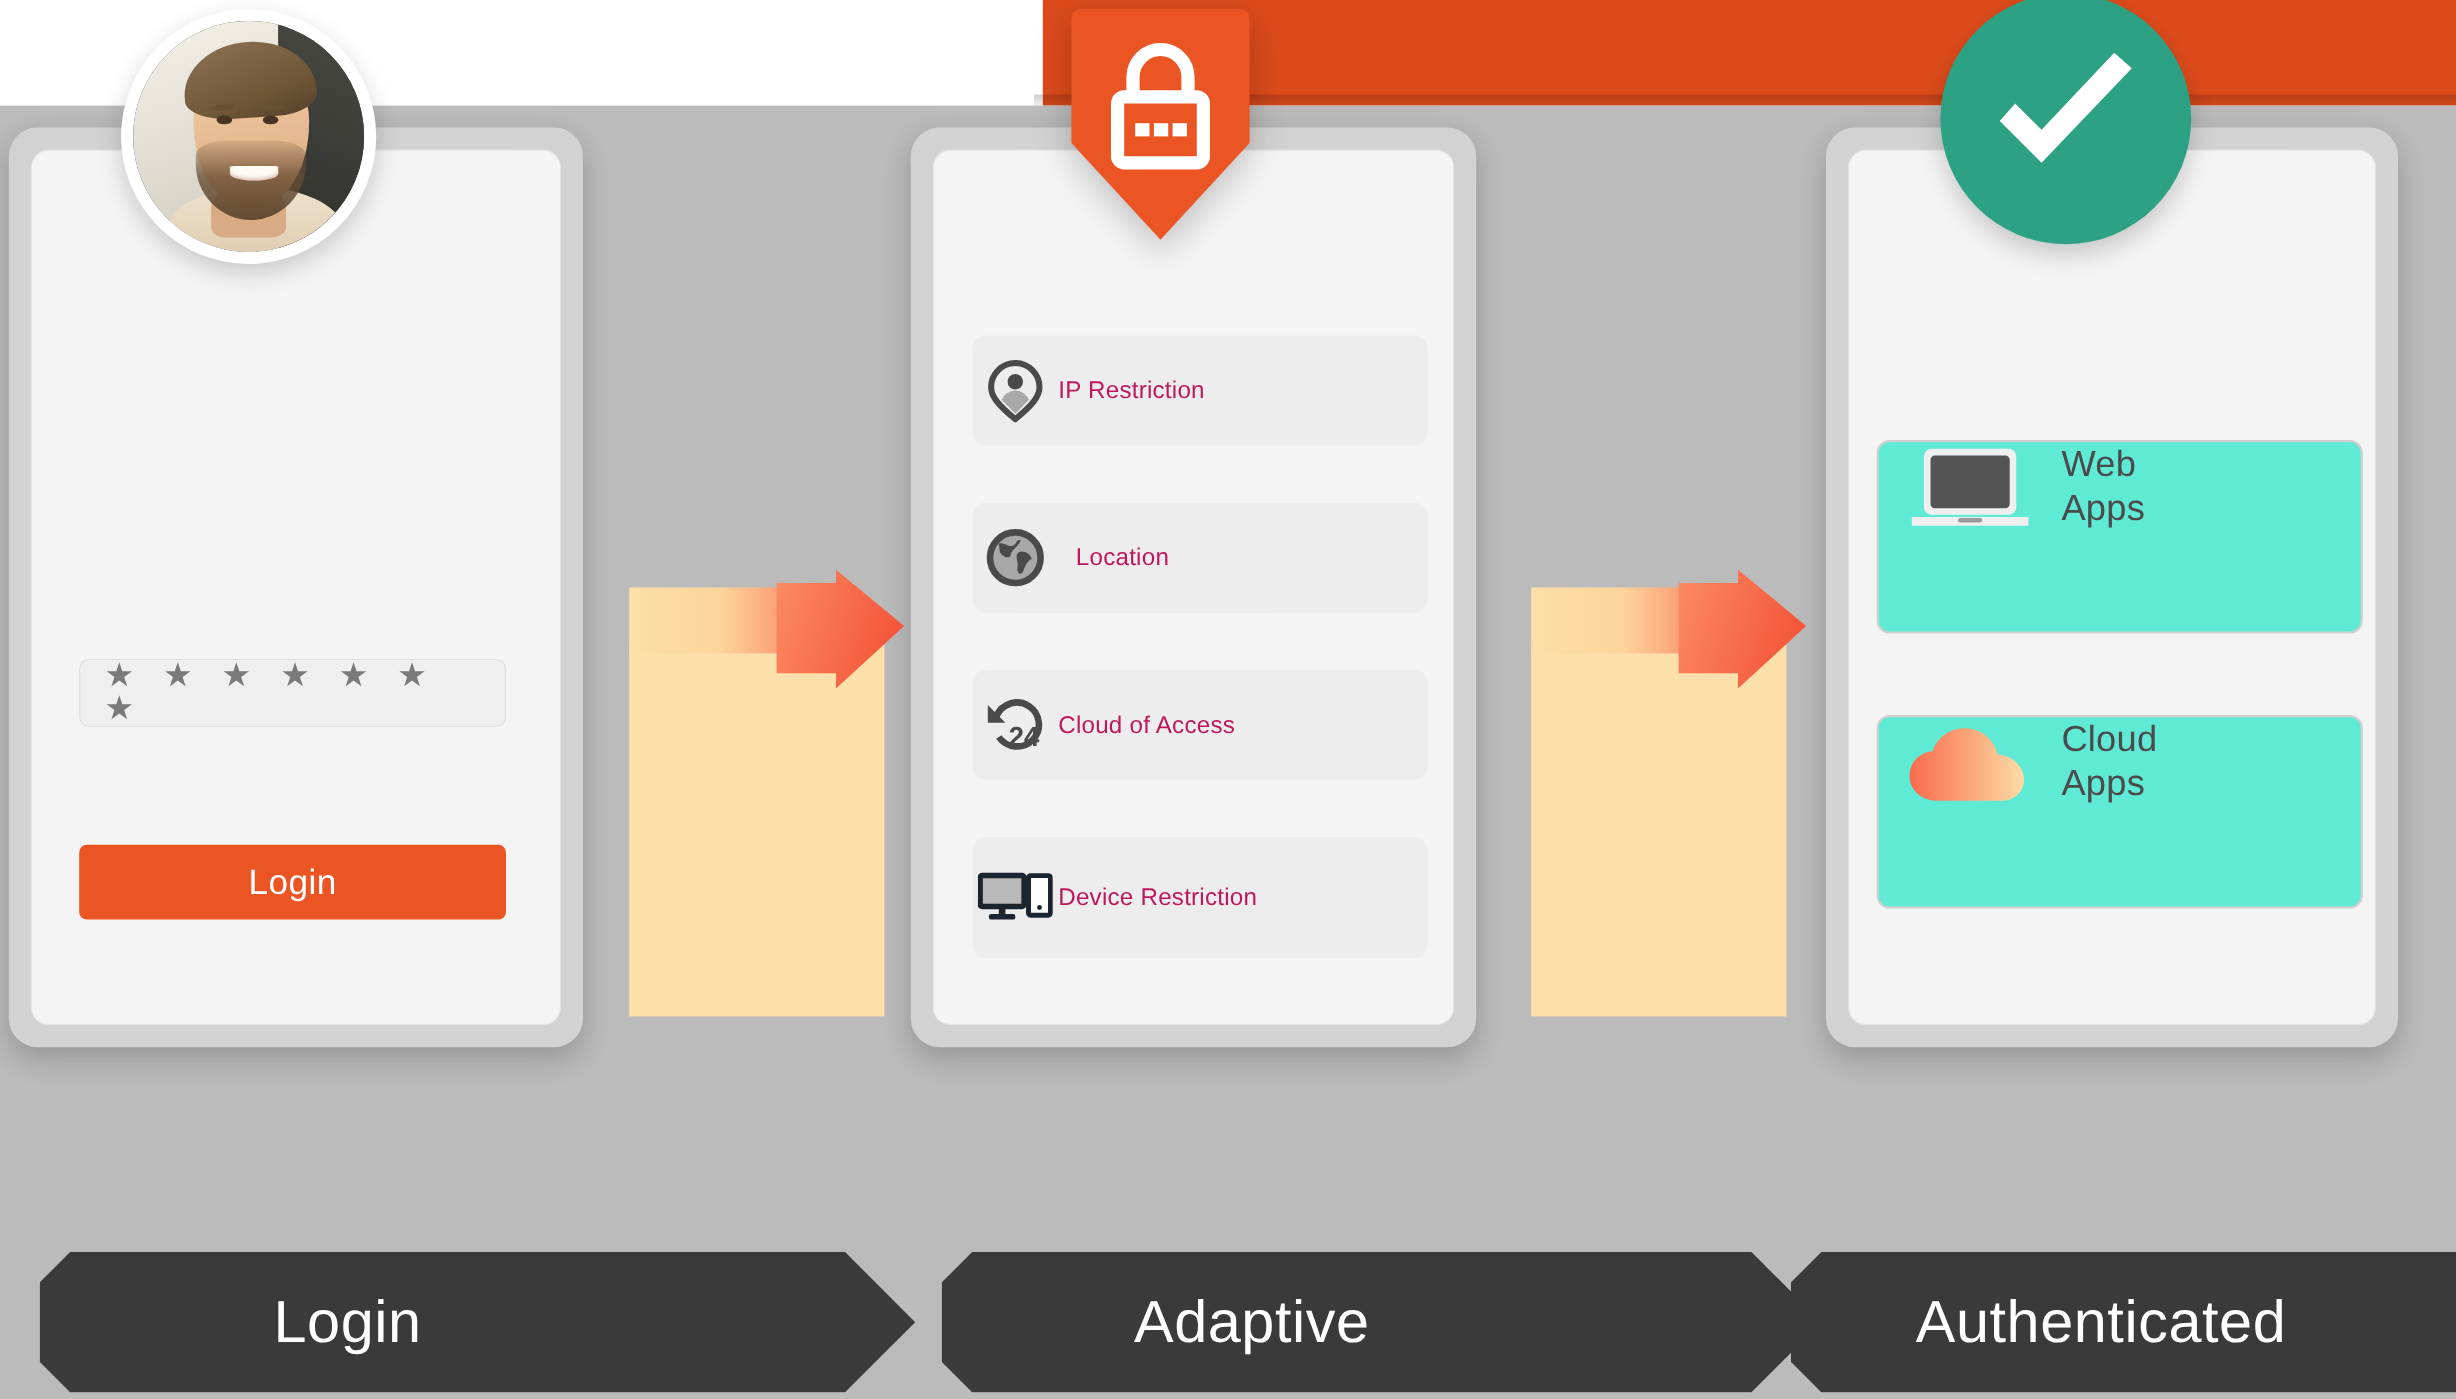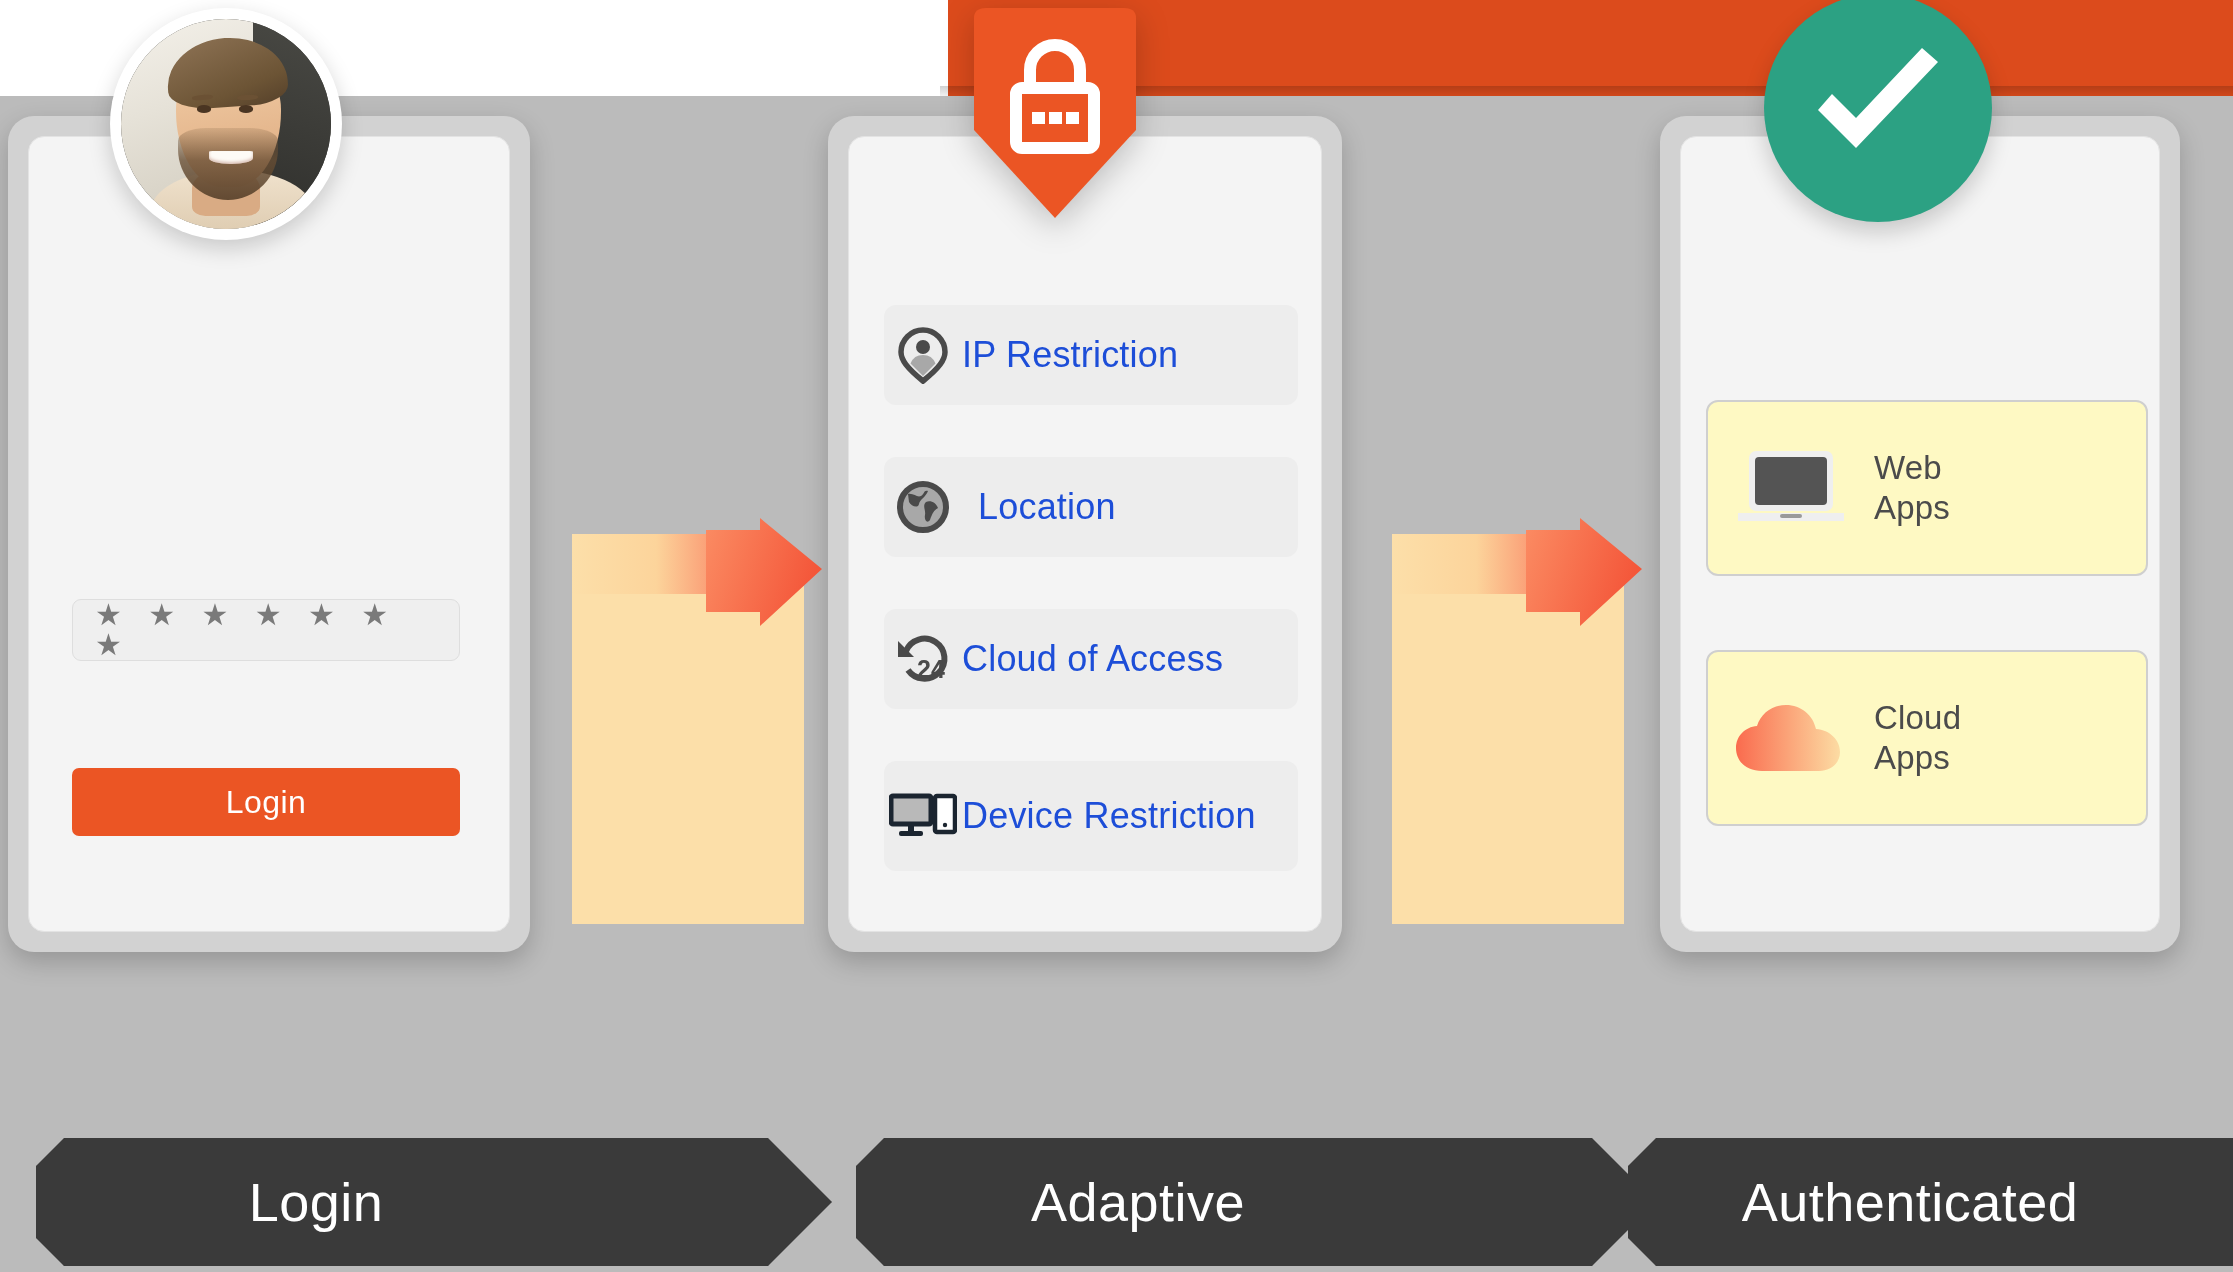--- a/index.html
+++ b/index.html
@@ -206,41 +206,41 @@
     border-radius: 12px;
     display: flex;
     align-items: center;
   }
   .opt-row .opt-icon {
     width: 78px;
     display: flex; align-items: flex-end; justify-content: center;
     flex: 0 0 auto;
   }
   .opt-row .opt-label {
-    font-size: 36px;
-    color: #1d4ed8;
+    font-size: 22px;
+    color: #be185d;
     letter-spacing: .2px;
     line-height: 1.28;
   }
   #opt-ip       { top: 305px; height: 100px; }
   #opt-location { top: 457px; height: 100px; gap: 16px; }
   #opt-time     { top: 609px; height: 100px; }
   #opt-device   { top: 761px; height: 110px; }
 
   
   .app-tile {
     position: absolute;
     left: 1706px;
     width: 438px;
     height: 172px;
-    background: #fef9c3;
+    background: #5eead4;
     border: 2px solid #CFCFCF;
     border-radius: 12px;
     display: flex;
-    align-items: center;
+    align-items: flex-start;
   }
   .app-tile .app-icon {
     width: 166px; flex: 0 0 auto;
     display: flex; align-items: center; justify-content: center;
   }
   .app-tile .app-label {
     font-size: 33px;
     color: #4B4B4B;
     line-height: 1.22;
     letter-spacing: .2px;

